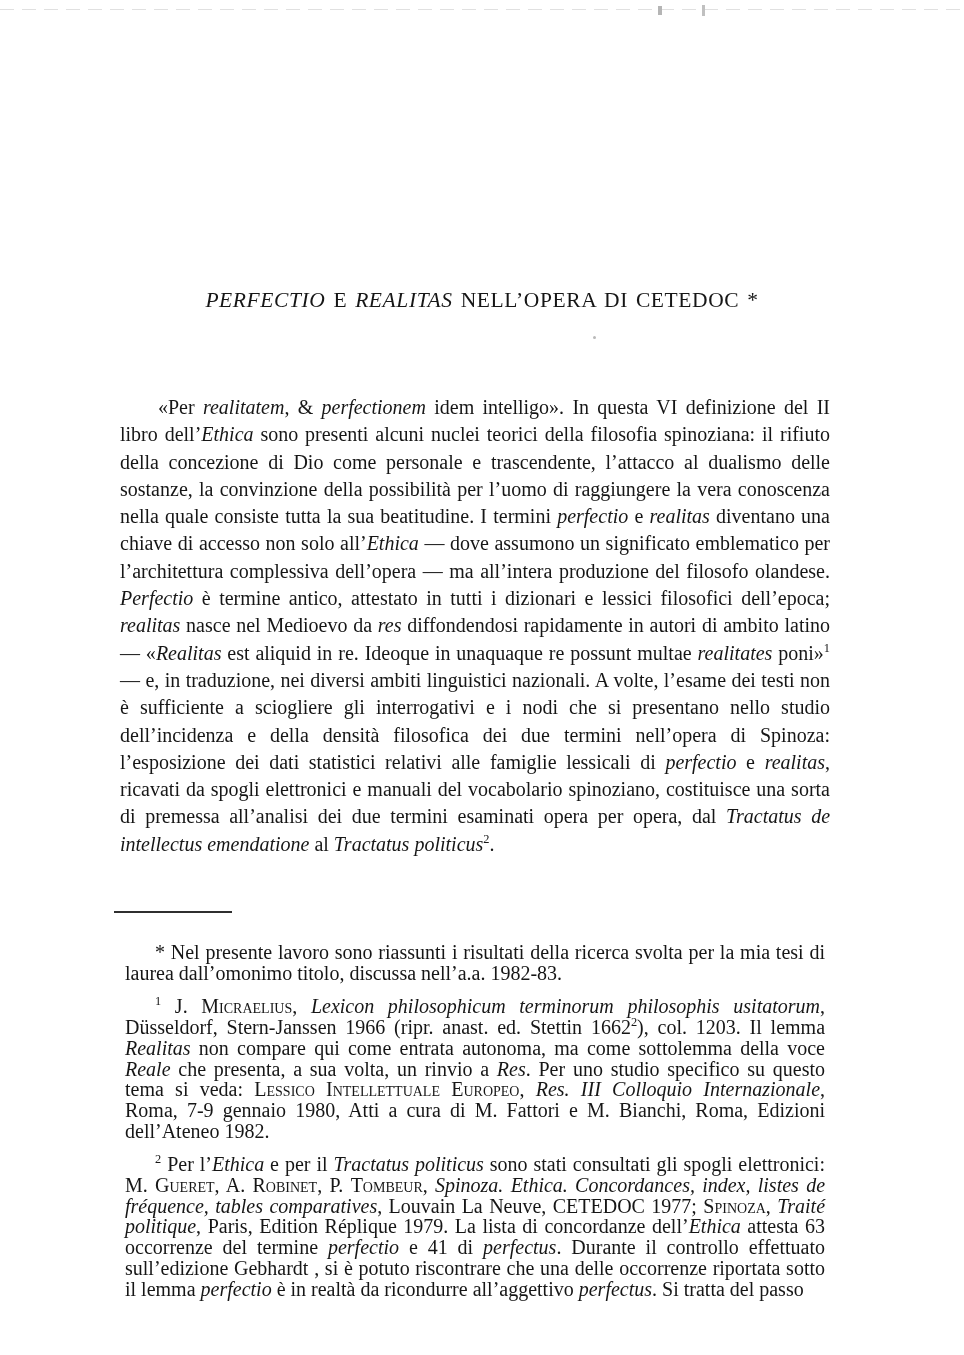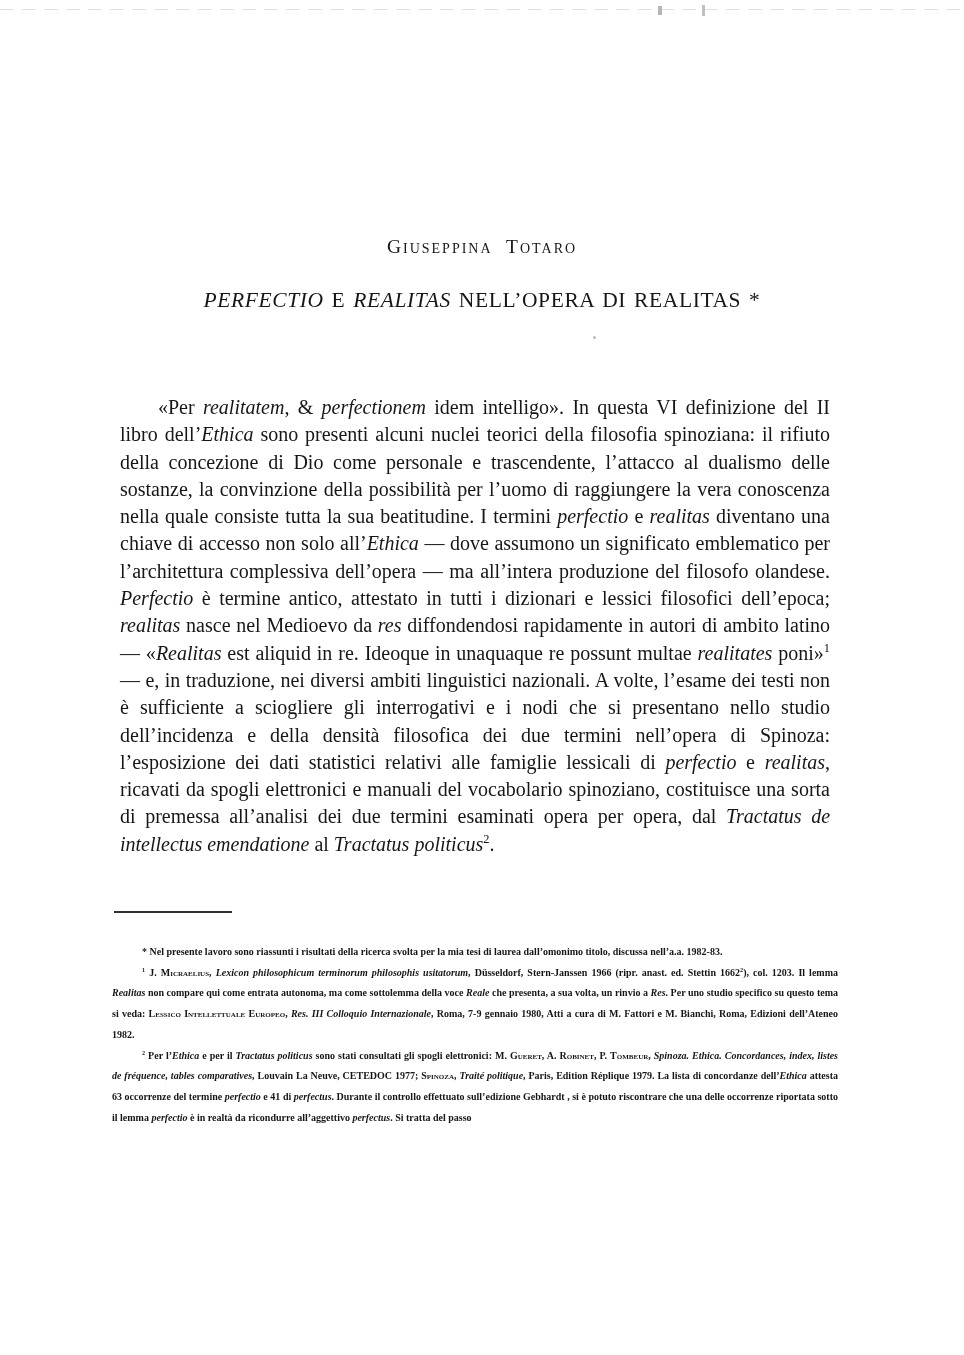--- a/index.html
+++ b/index.html
@@ -63,43 +63,41 @@
     top: 911px; left: 112px;
     width: 726px;
   }
   .fn-rule {
     width: 118px;
     height: 0;
     border-top: 2px solid #2f2f2f;
     margin: 0 0 29px 2px;
   }
   .footnote {
-    margin: 0;
-    font-size: 10px;
+    margin: 13px;
+    font-size: 20px;
     line-height: 20.7px;
     text-align: justify;
     text-indent: 30px;
-    font-weight: bold;
   }
   .it  { font-style: italic; }
   .sc  { font-variant: small-caps; }
   .sup { font-size: 0.62em; vertical-align: super; line-height: 0; }
 </style>
 </head>
 <body>
 
 <div class="page">
 
   <div class="scan-streak"></div>
   <div class="scan-tick-1"></div>
   <div class="scan-tick-2"></div>
 
-  <div class="author">Giuseppina Totaro</div>
 
-  <h1 class="title"><span class="it">PERFECTIO</span><span> E </span><span class="it">REALITAS</span><span> NELL’OPERA DI REALITAS *</span></h1>
+  <h1 class="title"><span class="it">PERFECTIO</span><span> E </span><span class="it">REALITAS</span><span> NELL’OPERA DI CETEDOC *</span></h1>
 
   <div class="title-dot"></div>
 
   <div class="body-block">
     <p class="body-par"><span>«Per </span><span class="it">realitatem</span><span>, &amp; </span><span class="it">perfectionem</span><span> idem intelligo». In questa VI definizione del II libro dell’</span><span class="it">Ethica</span><span> sono presenti alcuni nuclei teorici della filosofia spinoziana: il rifiuto della concezione di Dio come personale e trascendente, l’attacco al dualismo delle sostanze, la convinzione della possibilità per l’uomo di raggiungere la vera conoscenza nella quale consiste tutta la sua beatitudine. I termini </span><span class="it">perfectio</span><span> e </span><span class="it">realitas</span><span> diventano una chiave di accesso non solo all’</span><span class="it">Ethica</span><span> — dove assumono un significato emblematico per l’architettura complessiva dell’opera — ma all’intera produzione del filosofo olandese. </span><span class="it">Perfectio</span><span> è termine antico, attestato in tutti i dizionari e lessici filosofici dell’epoca; </span><span class="it">realitas</span><span> nasce nel Medioevo da </span><span class="it">res</span><span> diffondendosi rapidamente in autori di ambito latino — «</span><span class="it">Realitas</span><span> est aliquid in re. Ideoque in unaquaque re possunt multae </span><span class="it">realitates</span><span> poni»</span><span class="sup">1</span><span> — e, in traduzione, nei diversi ambiti linguistici nazionali. A volte, l’esame dei testi non è sufficiente a sciogliere gli interrogativi e i nodi che si presentano nello studio dell’incidenza e della densità filosofica dei due termini nell’opera di Spinoza: l’esposizione dei dati statistici relativi alle famiglie lessicali di </span><span class="it">perfectio</span><span> e </span><span class="it">realitas</span><span>, ricavati da spogli elettronici e manuali del vocabolario spinoziano, costituisce una sorta di premessa all’analisi dei due termini esaminati opera per opera, dal </span><span class="it">Tractatus de intellectus emendatione</span><span> al </span><span class="it">Tractatus politicus</span><span class="sup">2</span><span>.</span></p>
   </div>
 
   <div class="footer-block">
     <div class="fn-rule"></div>
     <p class="footnote"><span>* Nel presente lavoro sono riassunti i risultati della ricerca svolta per la mia tesi di laurea dall’omonimo titolo, discussa nell’a.a. 1982-83.</span></p>

